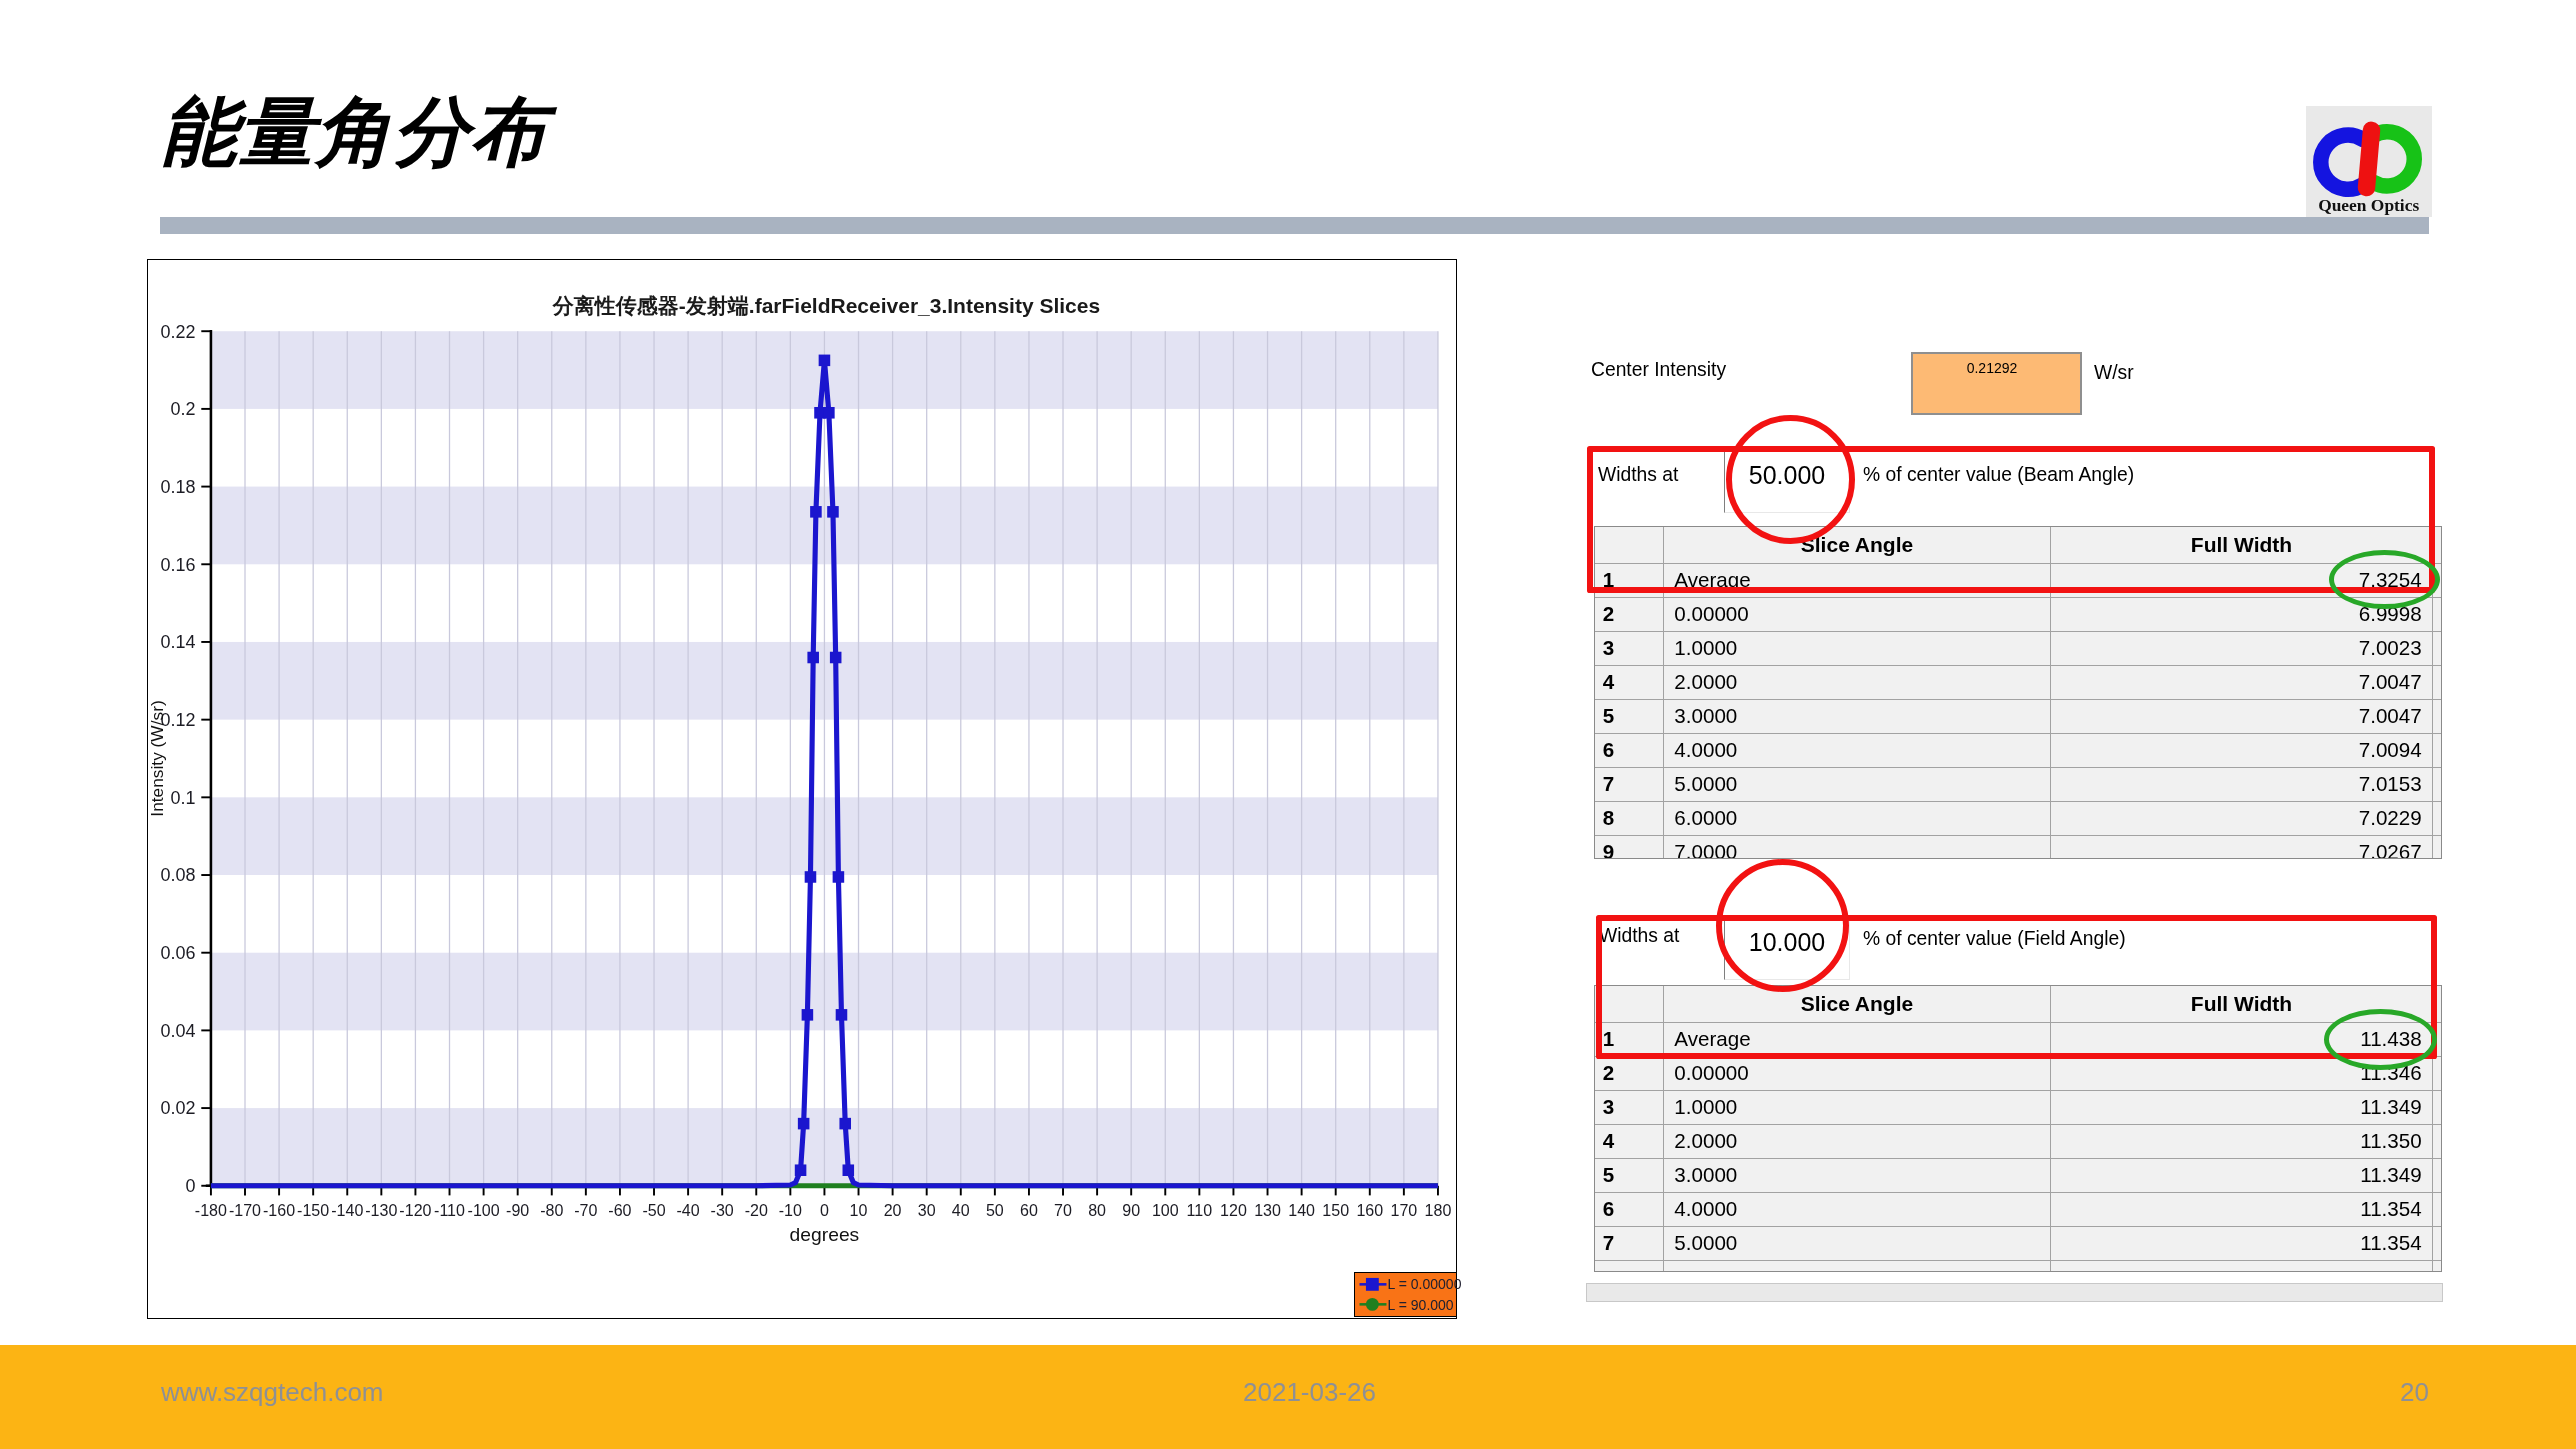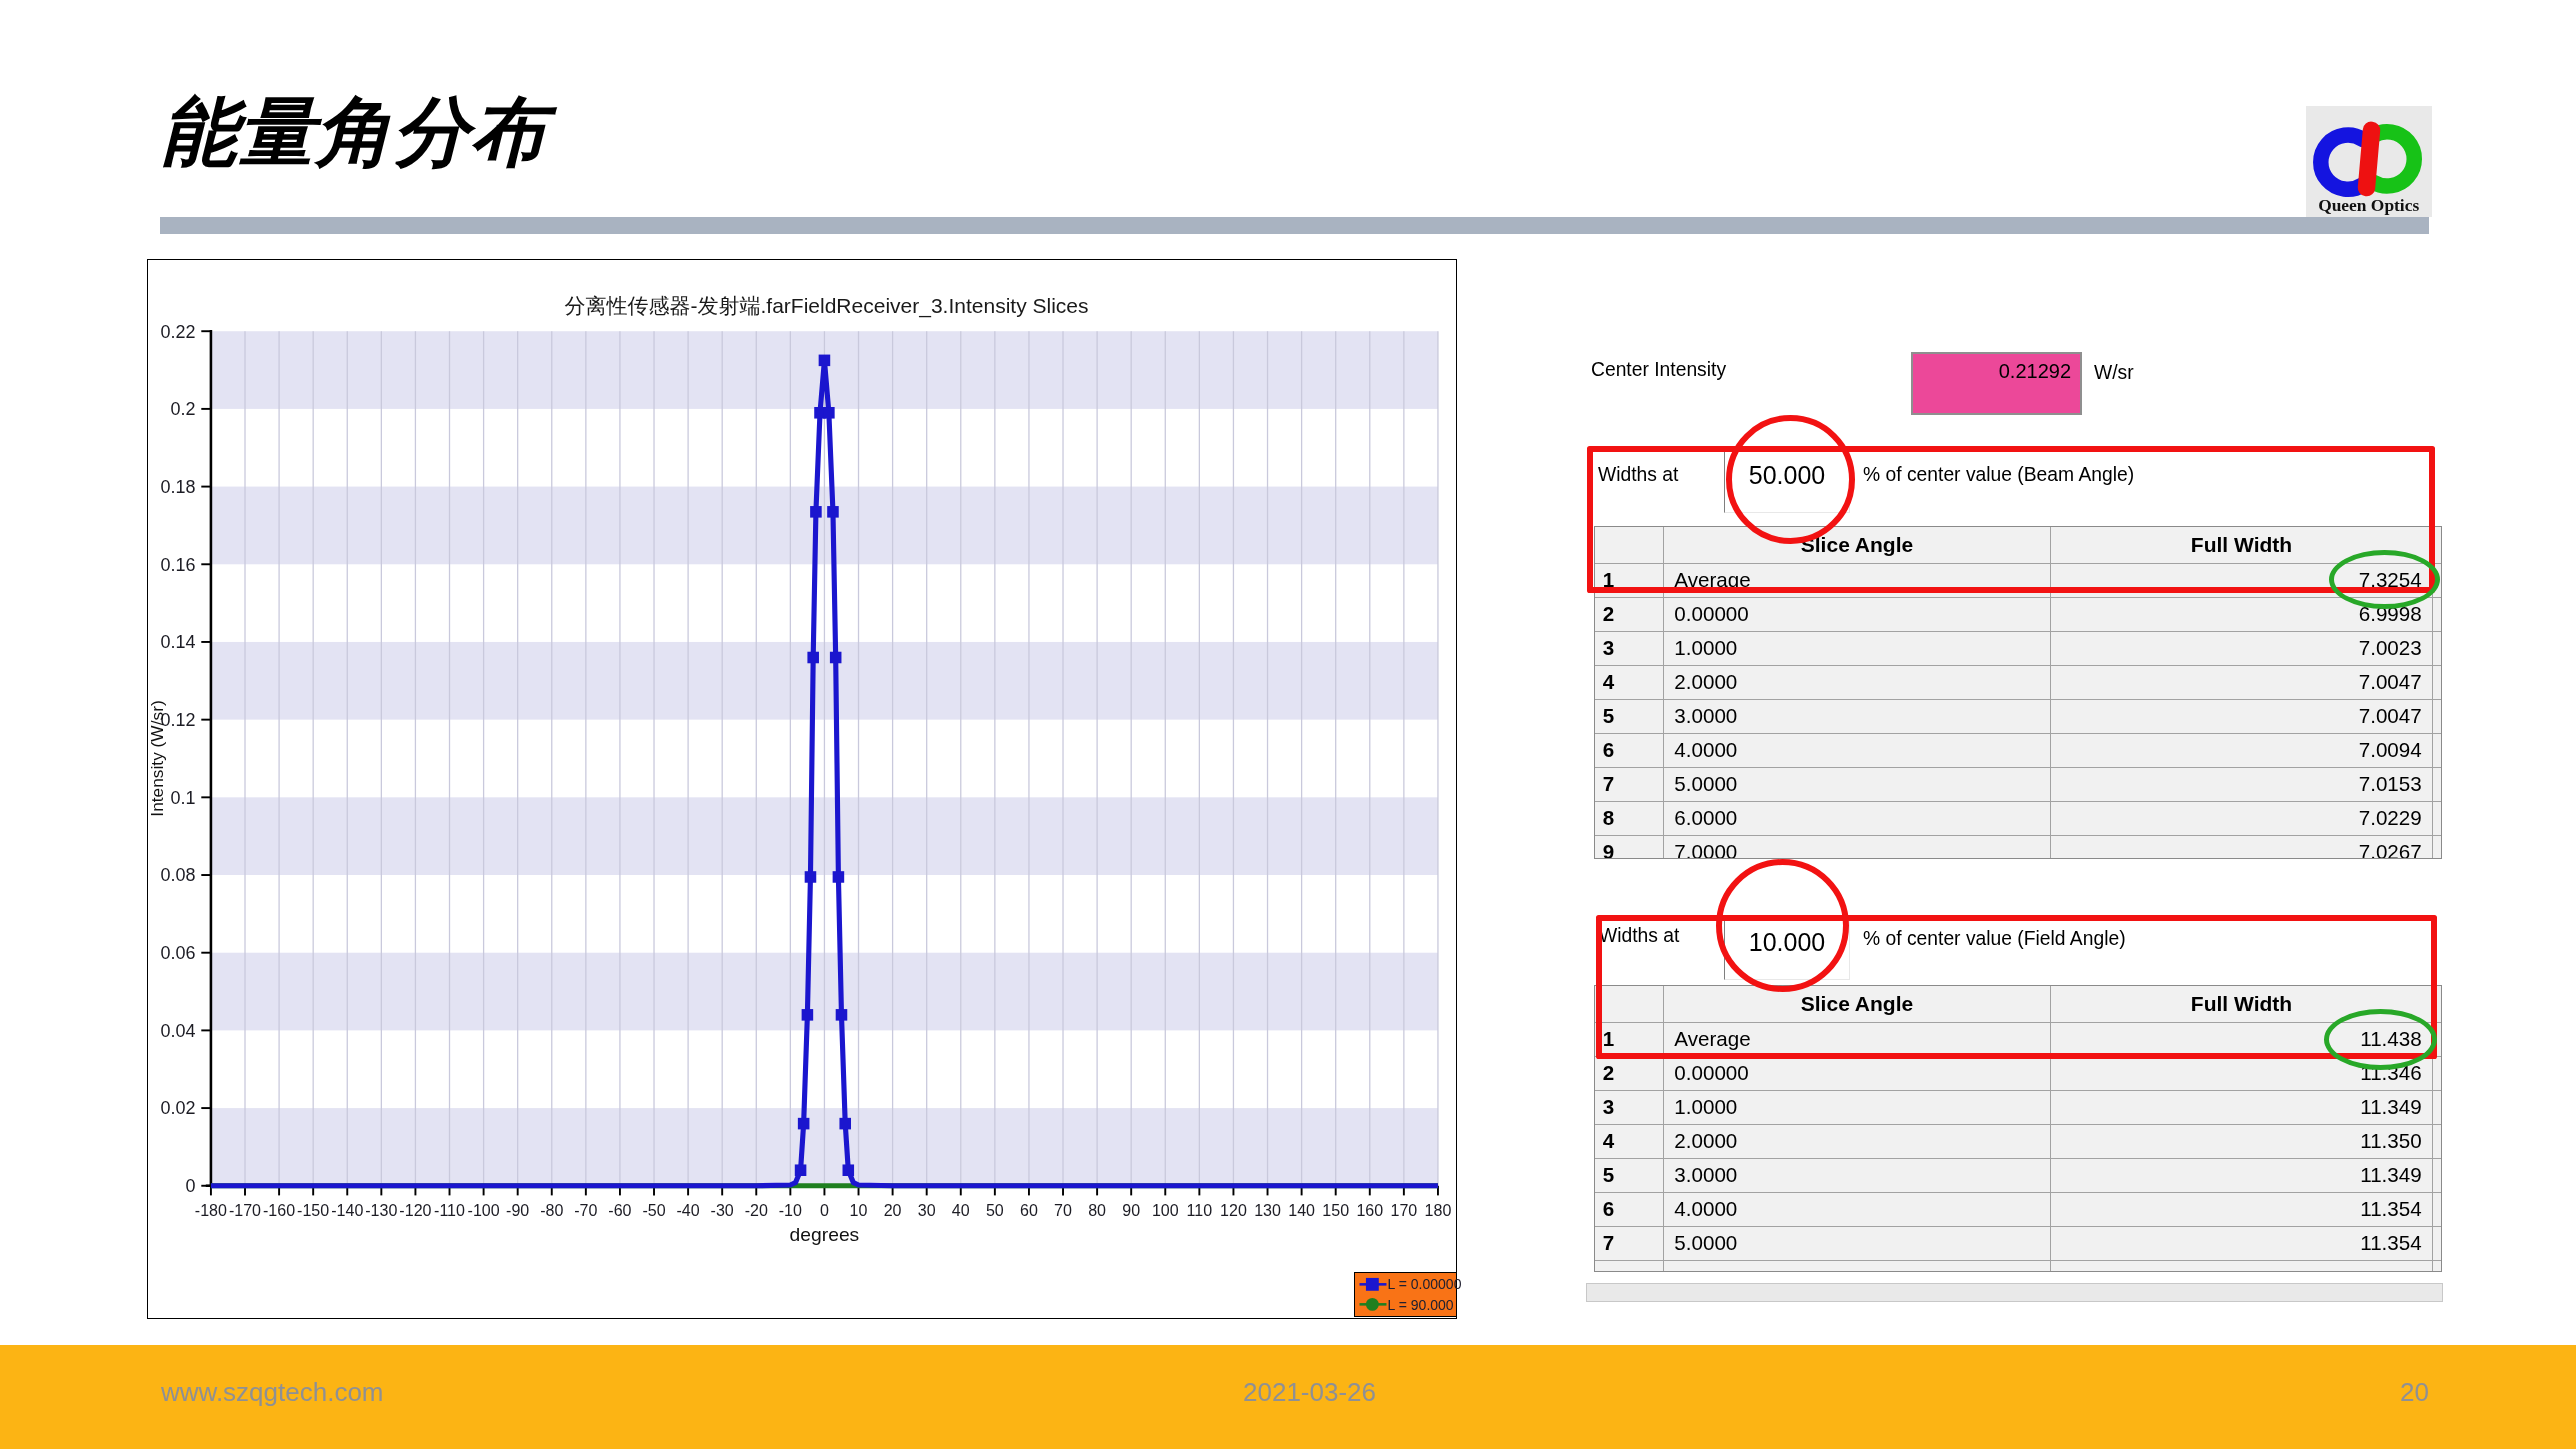--- a/index.html
+++ b/index.html
@@ -9,35 +9,35 @@
   
   .page-title{position:absolute;left:161px;top:82px;margin:0;font-size:76px;font-weight:bold;
               color:#000;letter-spacing:1.3px;font-style:italic;}
   .title-underline{position:absolute;left:160px;top:217px;width:2269px;height:17.4px;background:#a9b3c1;}
   .logo{position:absolute;left:2306px;top:106px;width:126px;height:111px;background:#e9e9e9;}
 
   
   .chart-frame{position:absolute;left:147px;top:259px;width:1310px;height:1060px;
                border:1.9px solid #000;box-sizing:border-box;background:#fff;}
   .chart-title{position:absolute;left:63px;top:32px;width:1231px;text-align:center;
-               font-size:21px;color:#1a1a1a;}
+               font-size:21px;color:#1a1a1a;font-weight:bold;}
   .chart-svg{position:absolute;left:0;top:0;}
   .chart-stats{position:absolute;left:63px;top:984px;width:1185px;text-align:center;
                font-size:17.4px;line-height:20.6px;color:#24242e;}
   .legend-box{position:absolute;left:1206px;top:1012px;width:103px;height:45px;
               border:1.3px solid #000;background:#f97316;box-sizing:border-box;
               display:flex;flex-direction:column;justify-content:space-around;padding:1.3px 2.6px;}
   .legend-row{display:flex;align-items:center;height:19.3px;}
   .legend-row svg{flex:0 0 30px;}
   .legend-label{font-size:14px;color:#202030;white-space:nowrap;}
 
   
   .pl{position:absolute;font-size:19.3px;color:#000;white-space:nowrap;}
-  .value-box{position:absolute;box-sizing:border-box;background:#ec4899;border:2.6px solid #8f8f8f;
-             font-size:20px;color:#000;text-align:right;padding:6.4px 9px 0 0;}
+  .value-box{position:absolute;box-sizing:border-box;background:#fdba74;border:2.6px solid #8f8f8f;
+             font-size:14px;color:#000;text-align:center;padding:6.4px 9px 0 0;}
   .input-box{position:absolute;box-sizing:border-box;background:#ffffff;
              border:1.3px solid #7f7f7f;border-right-color:#e8e8e8;border-bottom-color:#e8e8e8;
              font-size:25px;color:#000;text-align:center;padding-top:9px;}
 
   .red-rect{position:absolute;border:6.4px solid #f21212;border-radius:2.6px;box-sizing:border-box;
             z-index:5;pointer-events:none;}
   .red-circle{position:absolute;border:6.4px solid #f21212;border-radius:50%;box-sizing:border-box;
               z-index:6;pointer-events:none;}
   .green-ellipse{position:absolute;border:5.2px solid #28a828;border-radius:50%;box-sizing:border-box;
                  z-index:7;pointer-events:none;}

